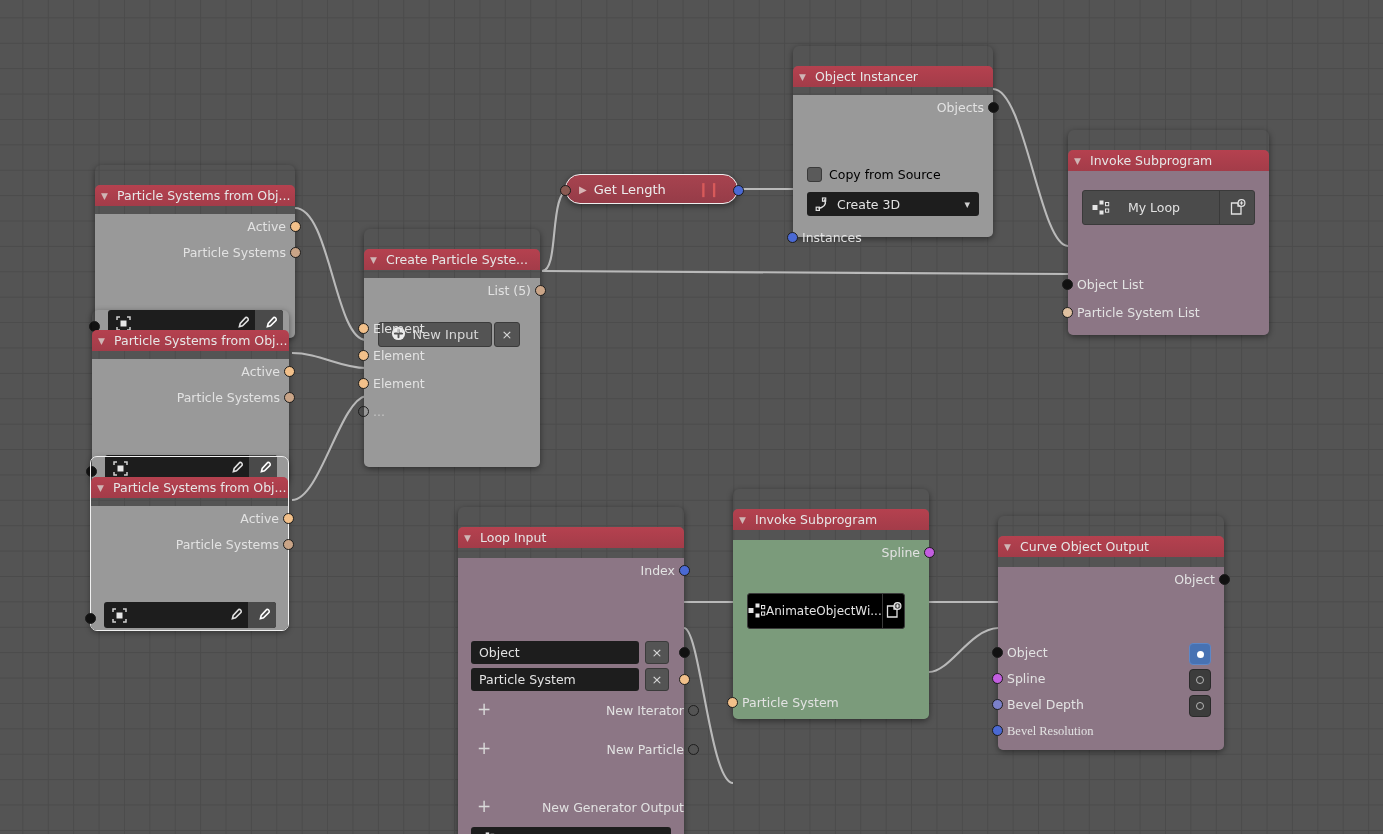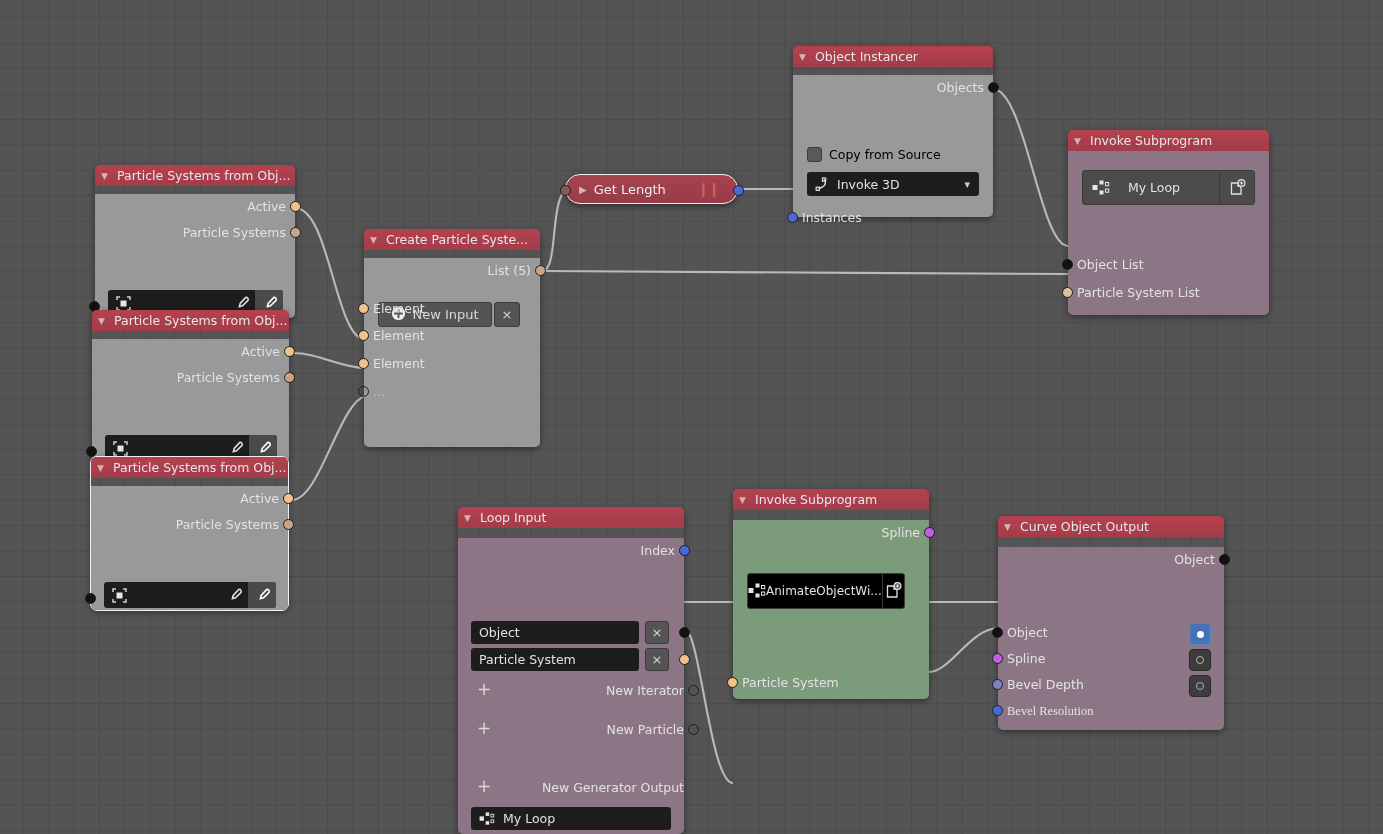--- a/index.html
+++ b/index.html
@@ -52,21 +52,21 @@
     box-sizing: border-box;
   }
   .node-hdr .tri {
     display: inline-block;
     width: 10px;
     color: #cfb5b5;
     font-size: 9px;
     margin-right: 6px;
     vertical-align: 1px;
   }
-  .hdr-red { background: linear-gradient(#b5414f, #a33c49); }
+  .hdr-red { background: linear-gradient(#b5414f, #a33c49); margin-top: 20px; }
   .node-body {
     border-radius: 0 0 5px 5px;
     position: relative;
     box-sizing: border-box;
   }
   .body-gray { background: #999999; }
   .body-purple { background: #8c7685; }
   .body-green { background: #7b9b7b; }
   .sel-outline { outline: 1.5px solid #f0f0f0; outline-offset: 0px; border-radius: 6px; }
 
@@ -398,21 +398,21 @@
       <div class="chk" style="left:14px; top:72px;"></div>
       <div class="chk-label" style="left:36px; top:72px;">Copy from Source</div>
       <div class="dark-field" style="left:14px; top:97px; width:172px; height:24px; padding-left:6px;">
         <span style="display:flex;align-items:center;margin-right:8px;">
           <svg width="16" height="15" viewBox="0 0 16 15">
             <path d="M11,2.5 C13.5,4.5 12.8,9 8.5,10.5 L5.5,11.5" stroke="#e0e0e0" stroke-width="1.5" fill="none"></path>
             <rect x="9.5" y="1" width="3.2" height="3.2" fill="none" stroke="#e0e0e0" stroke-width="1.2"></rect>
             <rect x="3.2" y="10.2" width="3.2" height="3.2" fill="none" stroke="#e0e0e0" stroke-width="1.2"></rect>
           </svg>
         </span>
-        <span style="flex:1;">Invoke 3D</span>
+        <span style="flex:1;">Create 3D</span>
         <span style="margin-right:9px; color:#cfcfcf; font-size:11px;">▾</span>
       </div>
       <div class="row in" style="position:absolute; left:0; top:130px; width:100%;">
         <span class="sock left" style="background:#4a69d4; top:7px;"></span>
         <span>Instances</span>
       </div>
     </div>
   </div>
 
   <div class="node" style="left:1068px; top:130px; width:201px;">

